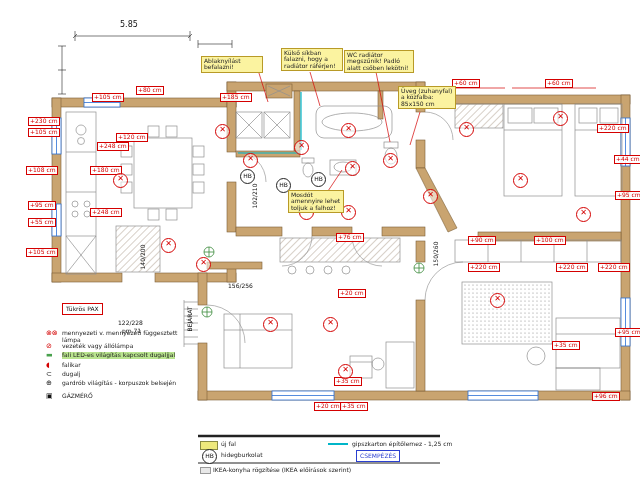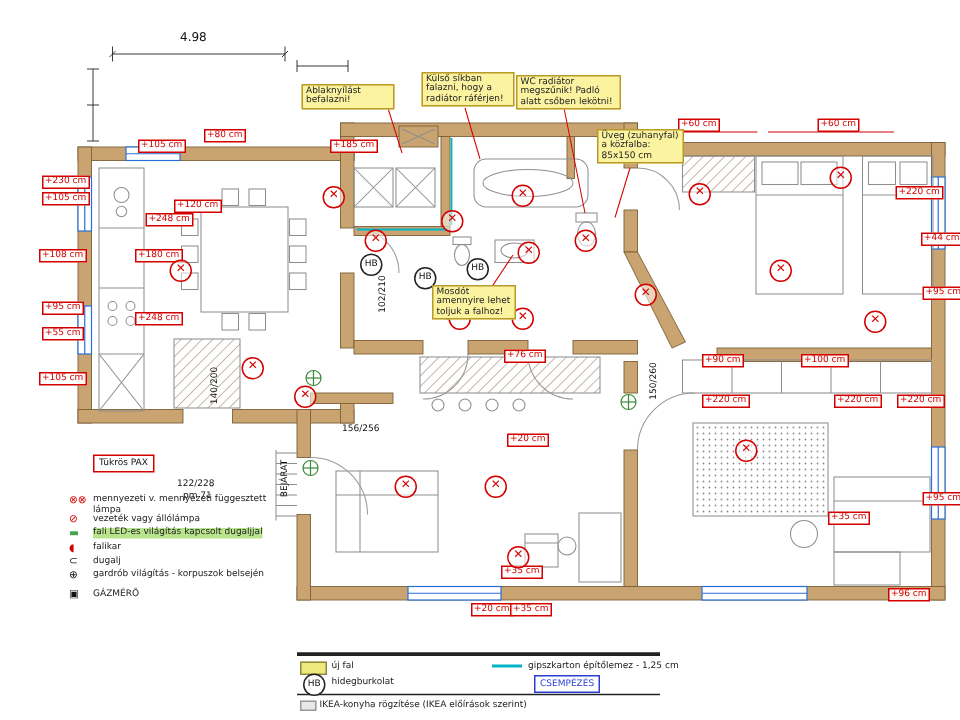--- a/index.html
+++ b/index.html
@@ -285,21 +285,21 @@
     <div class="red-label" style="left: 598px; top: 263px;">+220 cm</div>
     <div class="red-label" style="left: 336px; top: 233px;">+76 cm</div>
     <div class="red-label" style="left: 338px; top: 289px;">+20 cm</div>
     <div class="red-label" style="left: 334px; top: 377px;">+35 cm</div>
     <div class="red-label" style="left: 552px; top: 341px;">+35 cm</div>
     <div class="red-label" style="left: 615px; top: 328px;">+95 cm</div>
     <div class="red-label" style="left: 314px; top: 402px;">+20 cm</div>
     <div class="red-label" style="left: 340px; top: 402px;">+35 cm</div>
     <div class="red-label" style="left: 592px; top: 392px;">+96 cm</div>
 
-  <div class="black-label big" style="left: 120px; top: 21px;">4.98</div>
+  <div class="black-label big" style="left: 120px; top: 21px;">5.85</div>
     <div class="black-label" style="left: 243px; top: 193px; transform: rotate(-90deg);">102/210</div>
     <div class="black-label" style="left: 290px; top: 200px; transform: rotate(-90deg);">90/210</div>
     <div class="black-label" style="left: 131px; top: 254px; transform: rotate(-90deg);">140/200</div>
     <div class="black-label" style="left: 228px; top: 283px;">156/256</div>
     <div class="black-label" style="left: 424px; top: 251px; transform: rotate(-90deg);">150/260</div>
     <div class="black-label" style="left: 118px; top: 320px;">122/228</div>
     <div class="black-label" style="left: 122px; top: 328px;">pm 71</div>
     <div class="black-label" style="left: 178px; top: 316px; transform: rotate(-90deg);">BEJÁRAT</div>
 
   <div class="callout" style="left: 201px; top: 56px; width: 56px;">Ablaknyílást befalazni!</div>

